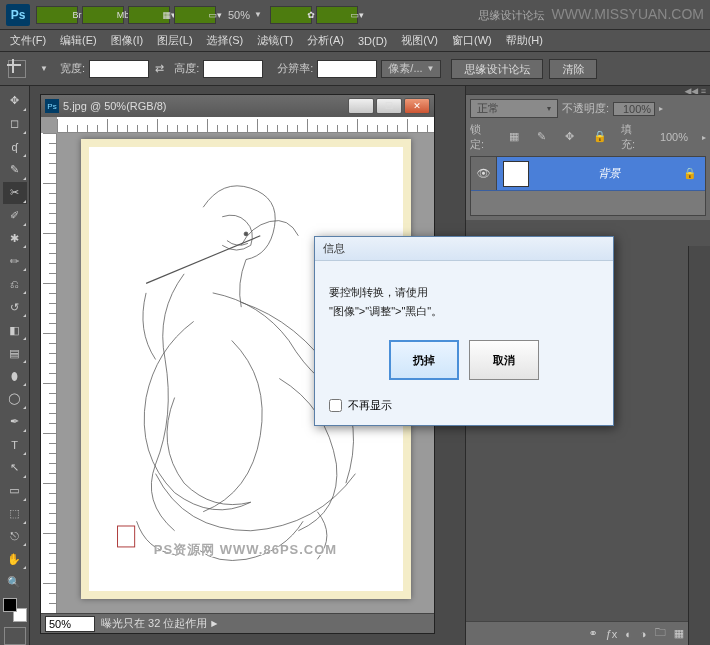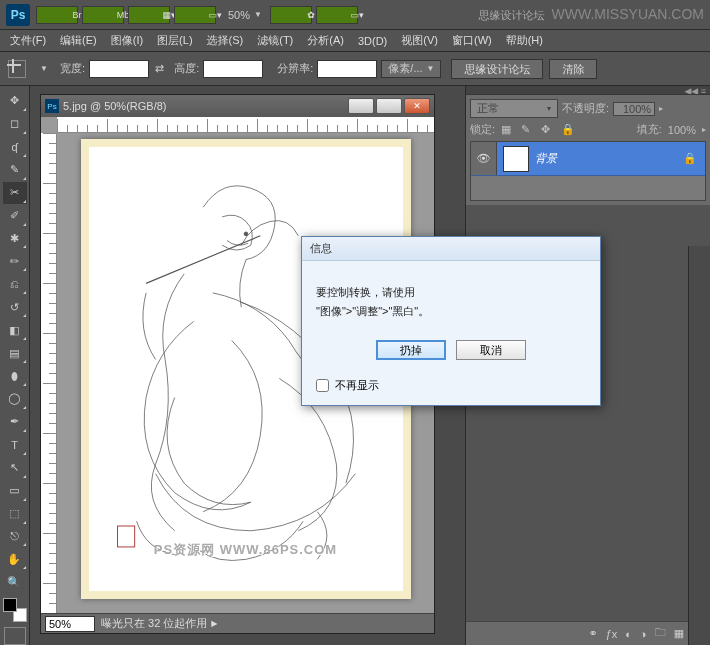--- a/index.html
+++ b/index.html
@@ -54,36 +54,36 @@
 .statusbar .zoomv{width:50px;background:#fff;color:#000;padding:1px 3px;border:1px solid #333;margin-right:6px;}
 .statusbar .tri{margin-left:4px;font-size:8px;}
 .panels{width:245px;background:#535353;border-left:1px solid #2a2a2a;display:flex;flex-direction:column;}
 .panel-tabs{height:22px;background:#424242;display:flex;align-items:flex-end;padding-left:4px;position:relative;}
 .panel-tab{background:#6a6a6a;color:#ddd;padding:3px 10px;border:1px solid #373737;border-bottom:none;border-radius:2px 2px 0 0;}
 .panel-tabs .pmenu{position:absolute;right:4px;top:4px;color:#ccc;font-size:10px;}
 .panel-body{background:#6a6a6a;padding:4px;border-top:1px solid #373737;}
 .blend-row{display:flex;align-items:center;gap:4px;margin-bottom:4px;color:#bfbfbf;}
 .blend-row .sel{background:#8a8a8a;border:1px solid #444;padding:1px 6px;flex:0 0 88px;color:#444;display:flex;justify-content:space-between;align-items:center;}
 .blend-row .op-in{width:42px;background:#8a8a8a;border:1px solid #444;padding:0 3px;text-align:right;color:#444;}
-.lock-row{display:flex;align-items:center;gap:6px;color:#bfbfbf;margin-bottom:4px;}
+.lock-row{display:flex;align-items:center;gap:14px;color:#bfbfbf;margin-bottom:4px;}
 .lock-row .ic{width:14px;height:14px;display:inline-block;}
 .layer-list{background:#7a7a7a;border:1px solid #444;height:60px;}
 .layer-row{height:34px;background:#4a7fd8;display:flex;align-items:center;border-bottom:1px solid #3a5fa0;}
 .layer-row .eye{width:26px;height:100%;background:#6a6a6a;display:flex;align-items:center;justify-content:center;color:#ddd;border-right:1px solid #444;}
 .layer-row .thumb{width:26px;height:26px;background:#fff;border:1px solid #333;margin:0 6px;}
-.layer-row .lname{color:#fff;font-style:italic;flex:1;}
+.layer-row .lname{color:#fff;font-style:italic;flex:1;text-align:center;}
 .layer-row .lock{color:#fff;margin-right:8px;}
 .panel-footer{height:24px;background:#6a6a6a;border-top:1px solid #444;display:flex;justify-content:flex-end;align-items:center;padding:0 4px;gap:8px;color:#ccc;}
 .dock-right{position:absolute;right:0;bottom:0;width:22px;height:399px;background:#4a4a4a;border-left:1px solid #2a2a2a;}
 
-.dialog{position:absolute;left:301px;top:236px;width:300px;background:#eef4fb;border:1px solid #5a7fa8;box-shadow:2px 2px 10px rgba(0,0,0,.5);}
+.dialog{position:absolute;left:314px;top:236px;width:300px;background:#eef4fb;border:1px solid #5a7fa8;box-shadow:2px 2px 10px rgba(0,0,0,.5);}
 .dialog .dtitle{height:24px;background:linear-gradient(#eaf1fa,#d7e5f5);display:flex;align-items:center;padding:0 8px;color:#333;border-bottom:1px solid #bcd;}
 .dialog .dbody{padding:12px 14px;color:#222;line-height:1.7;}
 .dialog .dbtns{display:flex;justify-content:center;gap:10px;padding:8px 0 12px;}
-.dialog .dbtn{width:70px;height:20px;border:1px solid #888;background:linear-gradient(#fdfdfd,#e4e4e4);display:flex;align-items:center;justify-content:center;}
+.dialog .dbtn{width:70px;height:40px;border:1px solid #888;background:linear-gradient(#fdfdfd,#e4e4e4);display:flex;align-items:center;justify-content:center;font-weight:bold;}
 .dialog .dbtn.primary{border:2px solid #4a8fd8;background:linear-gradient(#eaf4ff,#cfe6fb);}
 .dialog .dchk{padding:6px 14px 12px;display:flex;align-items:center;gap:6px;}
 .dialog .dchk input{width:13px;height:13px;}
 </style>
 </head>
 <body>
 
 <div class="topbar">
   <div class="ps-logo">Ps</div>
   <div class="tb-btn">Br</div>

